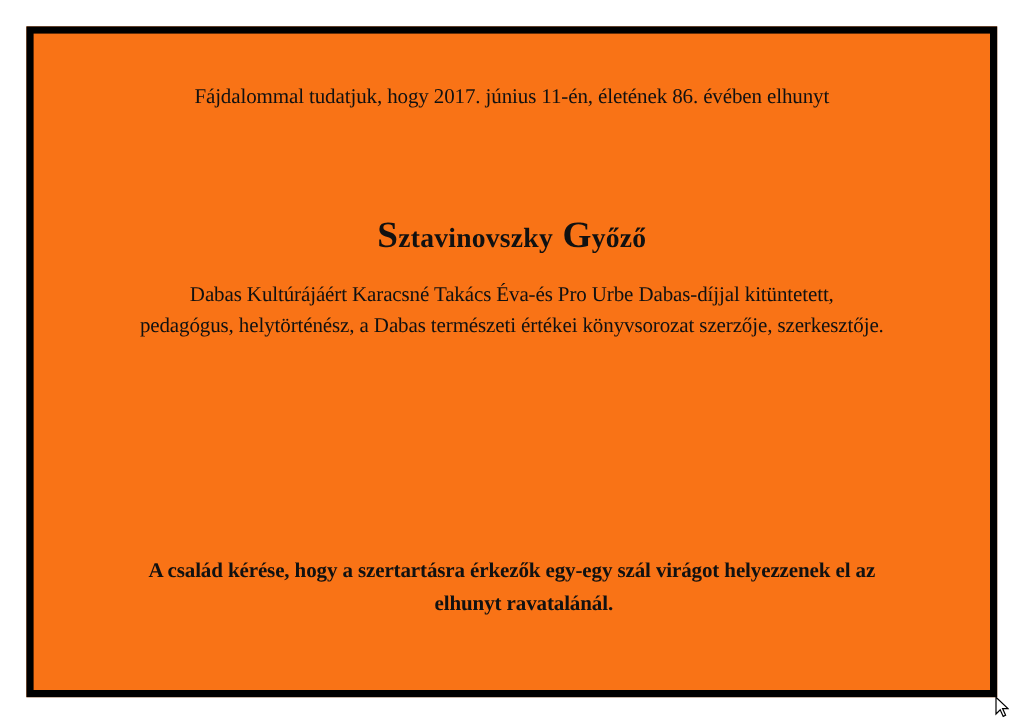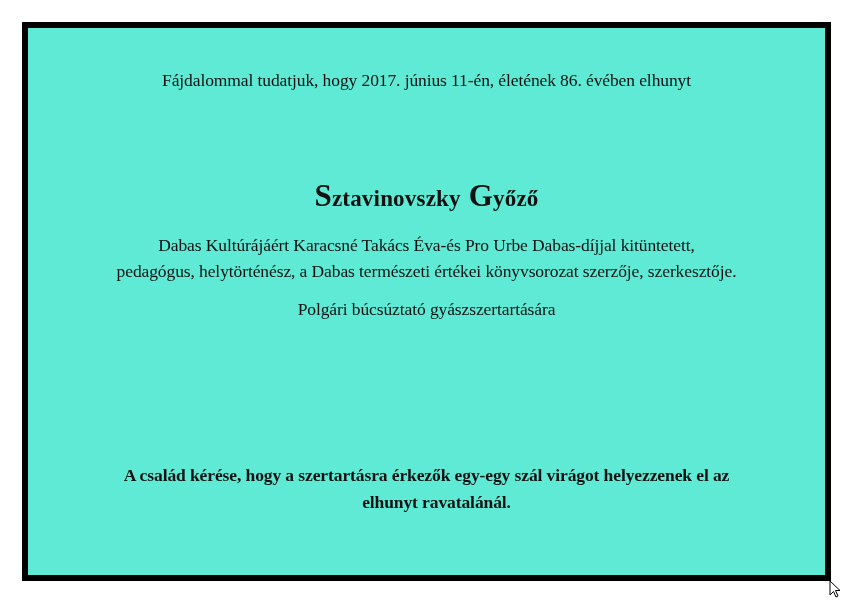--- a/index.html
+++ b/index.html
@@ -1,19 +1,19 @@
 <!DOCTYPE html>
 <html><head>
 <meta charset="utf-8">
 <style>
   html, body { margin: 0; padding: 0; background: #ffffff; }
   body { width: 850px; height: 601px; position: relative; overflow: hidden;
          font-family: "DejaVu Serif", "Liberation Serif", serif; color: #111; }
   .frame { position: absolute; left: 22px; top: 22px; width: 797px; height: 547px;
-           border: 6px solid #000; background: #5eead4; }
+           border: 6px solid #000; background: #f97316; }
   .line { position: absolute; left: 0; width: 100%; text-align: center;
           font-family: "Liberation Serif", serif; font-size: 17.5px; letter-spacing: -0.1px; }
   .name { font-size: 31px; font-weight: bold; letter-spacing: 0.2px; }
   .name .sc { font-size: 23px; }
   .bold { font-weight: bold; font-size: 17.5px; line-height: 27px; margin-top: 20px; }
   .cursor { position: absolute; left: 829px; top: 580px; width: 12px; height: 18px; }
 </style>
 </head>
 <body>
 
@@ -21,21 +21,20 @@
   <div class="line" style="top:42px;">Fájdalommal tudatjuk, hogy 2017. június 11-én, életének 86. évében elhunyt</div>
 
   <div class="line name" style="top:150px;">
     <span>S</span><span class="sc">ztavinovszky</span>
     <span>G</span><span class="sc">yőző</span>
   </div>
 
   <div class="line" style="top:207px;">Dabas Kultúrájáért Karacsné Takács Éva-és Pro Urbe Dabas-díjjal kitüntetett,</div>
   <div class="line" style="top:233px;text-align:center;">pedagógus, helytörténész, a Dabas természeti értékei könyvsorozat szerzője, szerkesztője.</div>
 
-  <div class="line" style="top:271px;">Polgári búcsúztató gyászszertartására</div>
 
   <div class="line bold" style="top:414px;">A család kérése, hogy a szertartásra érkezők egy-egy szál virágot helyezzenek el az</div>
   <div class="line bold" style="top:441px;padding-left:10px;">elhunyt ravatalánál.</div>
 </div>
 
 <svg class="cursor" viewBox="0 0 12 18">
   <path d="M1 1 L1 15 L4.5 11.5 L7 17 L9 16 L6.5 10.5 L11 10.5 Z" fill="#fff" stroke="#000" stroke-width="1"></path>
 </svg>
 
 </body></html>

